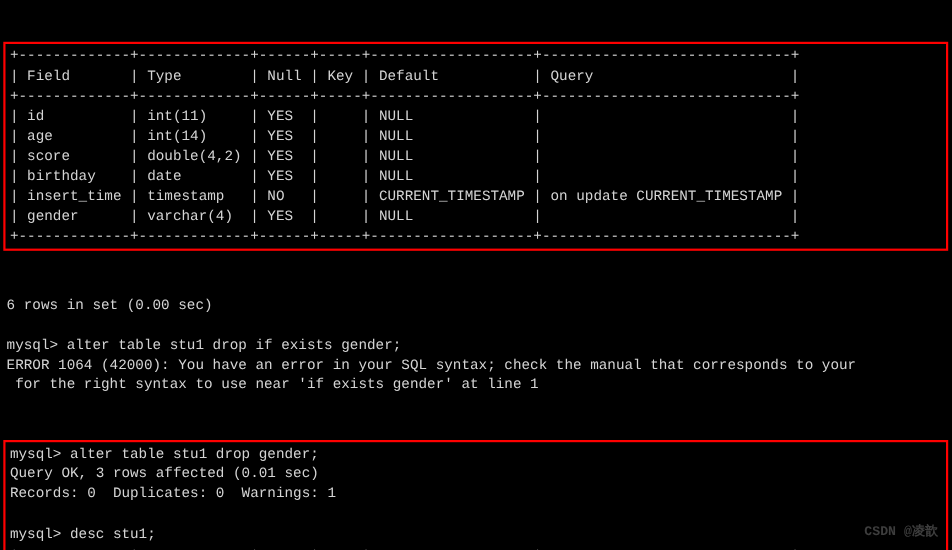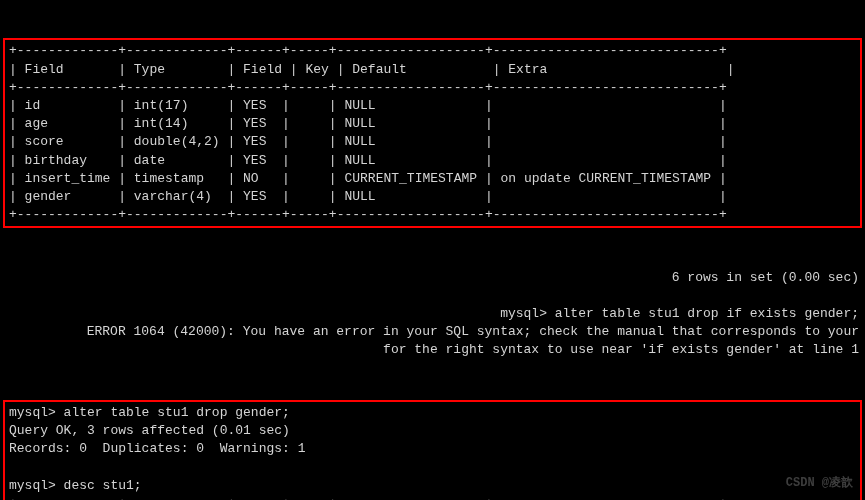--- a/index.html
+++ b/index.html
@@ -23,40 +23,39 @@
       margin: 2px 3px;
       padding: 2px 4px;
     }
     .box2 {
       border: 2px solid #ff0000;
       margin: 2px 3px;
       padding: 2px 4px;
     }
     .gap {
       padding: 2px 6px;
-      text-align: right;
     }
     .watermark {
       position: absolute;
       bottom: 8px;
       right: 12px;
       color: #666;
       font-size: 12px;
       opacity: 0.6;
       font-weight: bold;
     }
   </style>
 </head>
 <body>
 
 <div class="terminal">
   <div class="box1"><span>+-------------+-------------+------+-----+-------------------+-----------------------------+</span>
-<span>| Field       | Type        | Field | Key | Default           | Extra                       |</span>
+<span>| Field       | Type        | Null | Key | Default           | Query                       |</span>
 <span>+-------------+-------------+------+-----+-------------------+-----------------------------+</span>
-<span>| id          | int(17)     | YES  |     | NULL              |                             |</span>
+<span>| id          | int(11)     | YES  |     | NULL              |                             |</span>
 <span>| age         | int(14)     | YES  |     | NULL              |                             |</span>
 <span>| score       | double(4,2) | YES  |     | NULL              |                             |</span>
 <span>| birthday    | date        | YES  |     | NULL              |                             |</span>
 <span>| insert_time | timestamp   | NO   |     | CURRENT_TIMESTAMP | on update CURRENT_TIMESTAMP |</span>
 <span>| gender      | varchar(4)  | YES  |     | NULL              |                             |</span>
 <span>+-------------+-------------+------+-----+-------------------+-----------------------------+</span></div>
   <div class="gap"><span>6 rows in set (0.00 sec)</span>
 <span></span>
 <span>mysql&gt; alter table stu1 drop if exists gender;</span>
 <span>ERROR 1064 (42000): You have an error in your SQL syntax; check the manual that corresponds to your</span>

